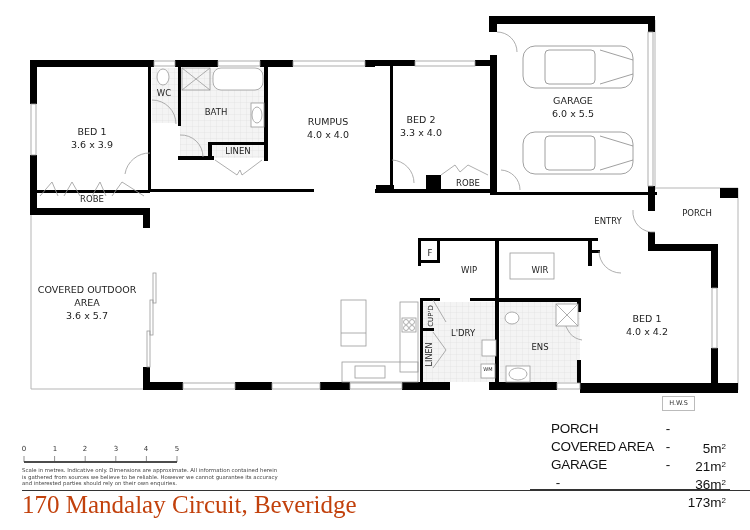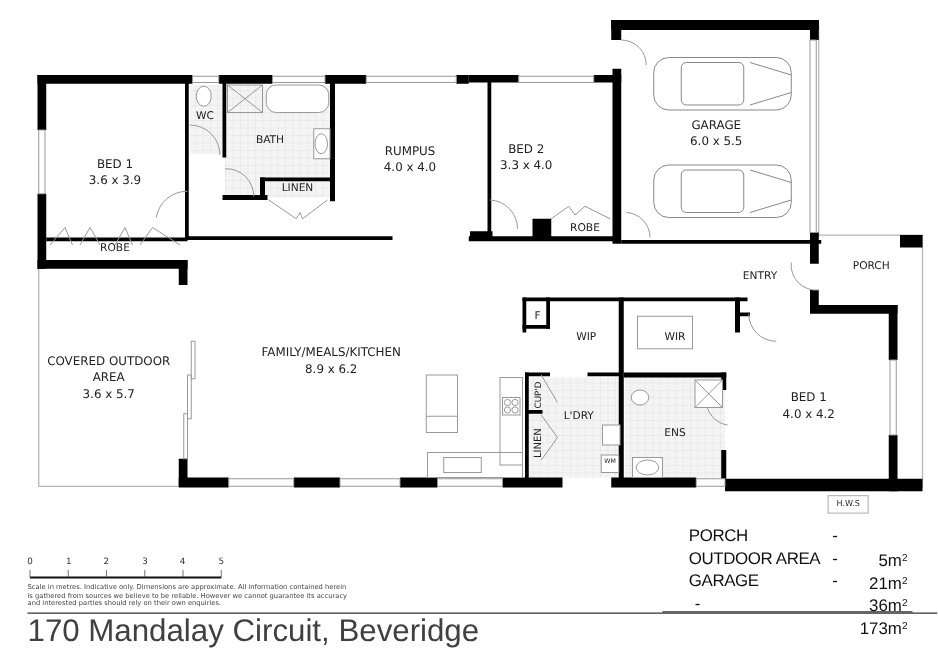--- a/index.html
+++ b/index.html
@@ -6,21 +6,21 @@
   body { width: 750px; height: 530px; position: relative; overflow: hidden; font-family: "DejaVu Sans", sans-serif; color: #1a1a1a; }
   #plan { position: absolute; left: 0; top: 0; width: 750px; height: 530px; }
   .room-label { position: absolute; text-align: center; font-size: 9.5px; line-height: 13px; color: #222; white-space: nowrap; transform: translateX(-50%); }
   .room-label .dims { display: block; }
   .small-label { position: absolute; font-size: 8.5px; color: #222; white-space: nowrap; transform: translateX(-50%); text-align: right; }
   .vert-label { position: absolute; font-size: 8px; color: #222; transform: rotate(-90deg); transform-origin: center; white-space: nowrap; }
   .scale { position: absolute; left: 22px; top: 447px; width: 160px; height: 20px; }
   .scale-tick-label { position: absolute; top: -2px; font-size: 7px; color: #333; transform: translateX(-50%); }
   .disclaimer { position: absolute; left: 22px; top: 467px; width: 260px; font-size: 5.4px; line-height: 6.6px; color: #444; }
   .title-rule { position: absolute; left: 22px; top: 490px; width: 728px; height: 1px; background: #333; }
-  .title { position: absolute; left: 22px; top: 491px; font-family: Liberation Sans, sans-serif; font-size: 25px; font-weight: 400; color: #404040; letter-spacing: 0px; white-space: nowrap; }
+  .title { position: absolute; left: 22px; top: 491px; font-family: Liberation Serif, serif; font-size: 25px; font-weight: 400; color: #c2410c; letter-spacing: 0px; white-space: nowrap; }
   .areas { position: absolute; left: 551px; top: 420px; width: 175px; font-family: "Liberation Sans", sans-serif; font-size: 13.5px; line-height: 18px; color: #111; }
   .area-row { display: flex; justify-content: space-between; position: relative; height: 18px; }
   .area-name { width: 110px; letter-spacing: -0.3px; }
   .area-dash { width: 14px; text-align: center; }
   .area-val { width: 51px; text-align: right; margin-top: 20px; }
   .area-val sup { font-size: 8px; vertical-align: top; position: relative; top: -2px; }
   .areas-rule { position: absolute; left: 530px; top: 489px; width: 200px; height: 1px; background: #333; }
   .hws { position: absolute; left: 662px; top: 396px; width: 31px; height: 13px; border: 1px solid #bbb; font-size: 6.5px; line-height: 13px; text-align: center; color: #333; }
 </style>
 </head>
@@ -216,24 +216,20 @@
     <span class="dims">6.0 x 5.5</span>
   </div>
   <div class="small-label" style="left:92px; top:194px;">ROBE</div>
   <div class="small-label" style="left:608px; top:216px;">ENTRY</div>
   <div class="small-label" style="left:697px; top:208px;">PORCH</div>
   <div class="room-label" style="left:87px; top:283px;">
     <span class="dims">COVERED OUTDOOR</span>
     <span class="dims">AREA</span>
     <span class="dims">3.6 x 5.7</span>
   </div>
-  <div class="room-label" style="left:265px; top:276px;">
-    <span>FAMILY/MEALS/KITCHEN</span>
-    <span class="dims">8.9 x 6.2</span>
-  </div>
   <div class="small-label" style="left:430px; top:248px;">F</div>
   <div class="small-label" style="left:469px; top:265px;">WIP</div>
   <div class="small-label" style="left:540px; top:265px;">WIR</div>
   <div class="room-label" style="left:647px; top:312px;">
     <span>BED 1</span>
     <span class="dims">4.0 x 4.2</span>
   </div>
   <div class="vert-label" style="left:420px; top:312px; font-size:7px;">CUP'D</div>
   <div class="small-label" style="left:463px; top:328px;">L'DRY</div>
   <div class="vert-label" style="left:418px; top:350px;">LINEN</div>
@@ -264,21 +260,21 @@
 <div class="title-rule"></div>
 <div class="title">170 Mandalay Circuit, Beveridge</div>
 
 <div class="areas">
   <div class="area-row">
     <span class="area-name">PORCH</span>
     <span class="area-dash">-</span>
     <span class="area-val"><span>5m</span><sup>2</sup></span>
   </div>
   <div class="area-row">
-    <span class="area-name">OUTDOOR AREA</span>
+    <span class="area-name">COVERED AREA</span>
     <span class="area-dash">-</span>
     <span class="area-val"><span>21m</span><sup>2</sup></span>
   </div>
   <div class="area-row">
     <span class="area-name">GARAGE</span>
     <span class="area-dash">-</span>
     <span class="area-val"><span>36m</span><sup>2</sup></span>
   </div>
   <div class="area-row">
     <span class="area-dash">-</span>

